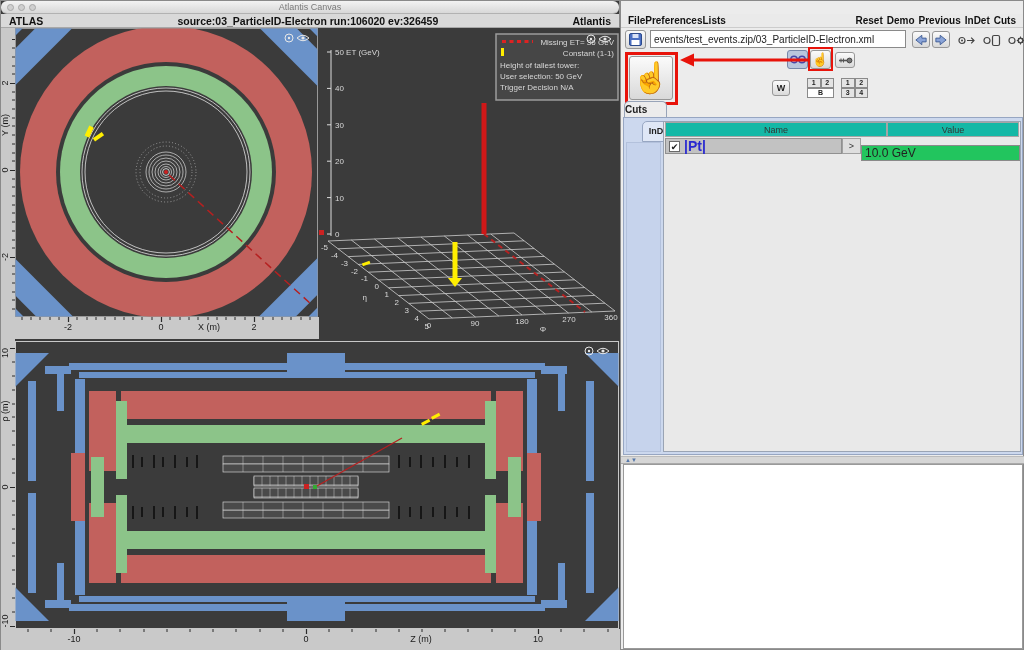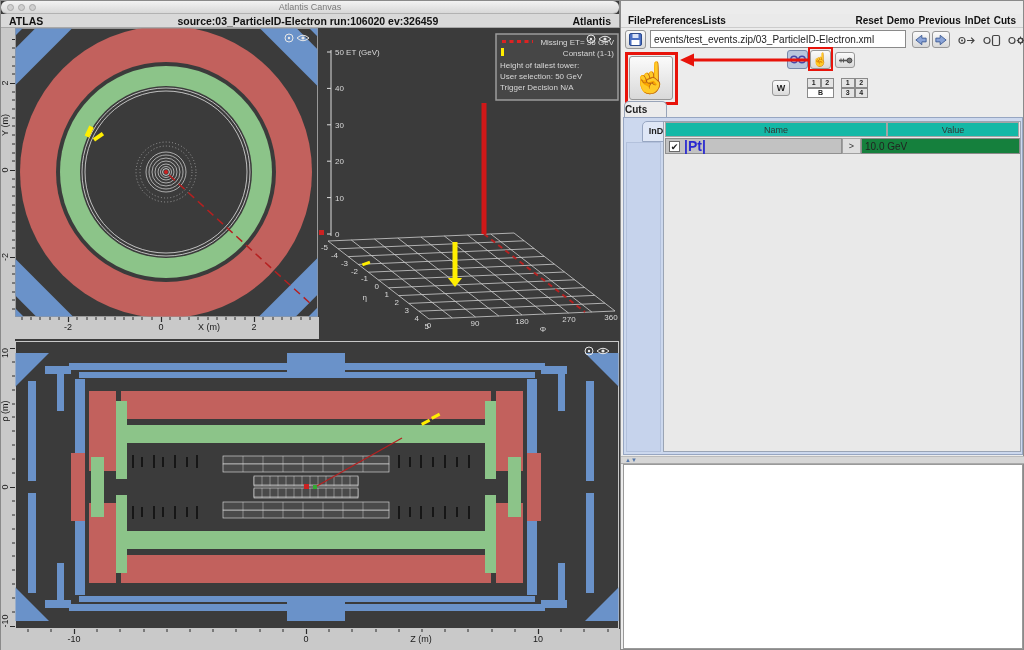--- a/index.html
+++ b/index.html
@@ -55,22 +55,22 @@
     background:#c6d3ec; border:1px solid #b3c1dc; }
   #cut-main { position:absolute; left:39px; top:3px; width:358px; height:331px;
     background:#e9e9e9; border:1px solid #9aa4b4; }
   .hdr-cell { position:absolute; top:0; height:15px; background:#14b8a6; border:1px solid #a5a5a5;
     font-size:9px; color:#333; text-align:center; line-height:14px; }
   .cut-row { position:absolute; top:15px; left:0; width:100%; height:18px; }
   #cell-name { position:absolute; left:1px; top:1px; width:177px; height:16px; background:#c2c2c2;
     border:1px solid #909090; display:flex; align-items:center; gap:4px; padding:0 3px; }
   #cell-op { position:absolute; left:178px; top:1px; width:19px; height:16px; background:#dedede;
     border:1px solid #a0a0a0; font-size:9px; text-align:center; line-height:15px; color:#333; }
-  #cell-value { position:absolute; left:197px; top:1px; width:159px; height:16px;
-    border:1px solid #8a8a8a; background:#15803d; font-size:10px; color:#222; padding:0 3px;
+  #cell-value { position:absolute; left:197px; top:8px; width:159px; height:16px;
+    border:1px solid #8a8a8a; background:#22c55e; font-size:12px; color:#222; padding:0 3px;
     font-family:"Liberation Sans",sans-serif; }
   .checkbox { width:11px; height:11px; background:#fff; border:1px solid #6a6a6a;
     font-size:9px; line-height:10px; text-align:center; color:#222; }
   #pt-label { font-size:14px; font-weight:bold; color:#2a2ad0; }
   #splitter { position:absolute; left:0; top:455px; width:404px; height:8px; background:#d6d6d6;
     border-top:1px solid #bbb; border-bottom:1px solid #aaa; font-size:6px; color:#5577aa;
     line-height:6px; padding-left:4px; }
   #output-area { position:absolute; left:2px; top:463px; width:400px; height:185px;
     background:#ffffff; border:1px solid #9a9a9a; }
 </style>

